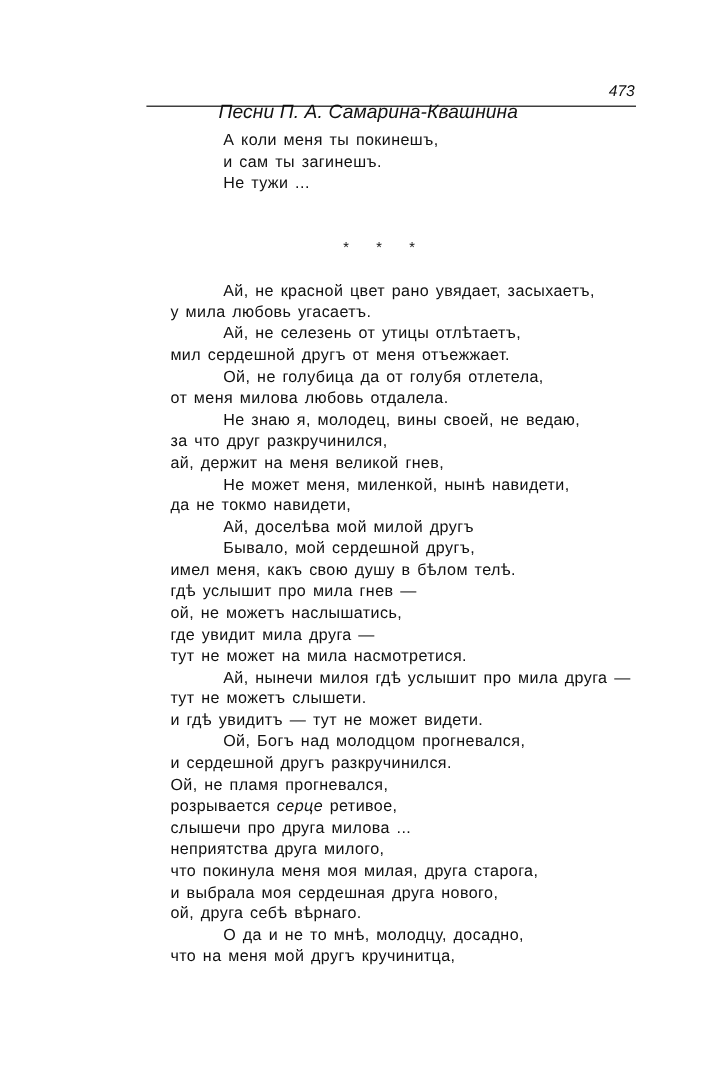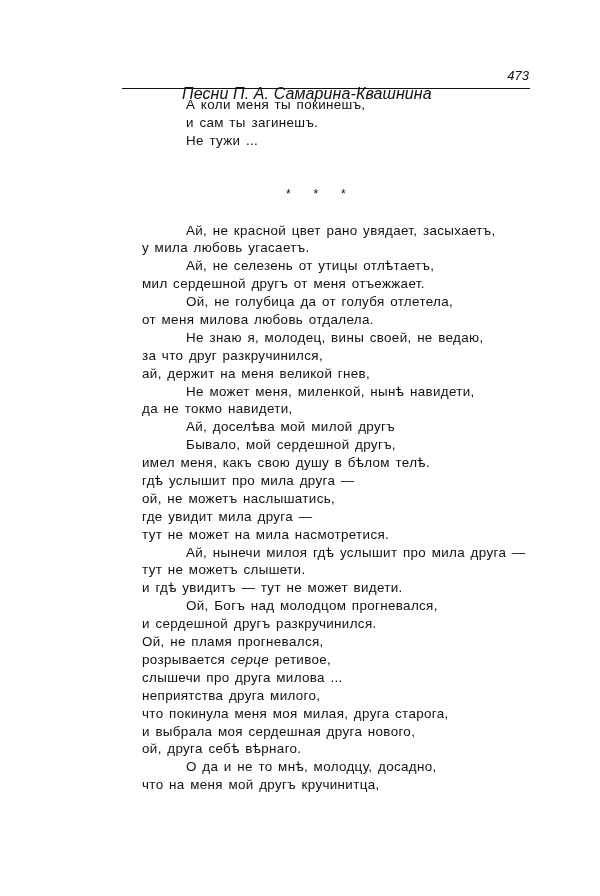--- a/index.html
+++ b/index.html
@@ -1,21 +1,21 @@
 <!DOCTYPE html>
 <html><head>
   <meta charset="utf-8">
   <style>
     html, body { margin: 0; padding: 0; background: #ffffff; }
     body { width: 600px; height: 896px; position: relative; overflow: hidden; color: #111; font-family: "Liberation Sans", "DejaVu Sans", sans-serif; }
     .page { position: absolute; left: 0; top: 0; width: 600px; height: 896px; background: #ffffff; }
     .running-head { position: absolute; left: 122px; top: 66px; width: 408px; height: 22px; border-bottom: 1.5px solid #111; }
     .rh-title { position: absolute; left: 60px; top: 2px; font-style: italic; font-size: 16px; letter-spacing: 0.1px; margin-top: 17px; }
     .rh-num { position: absolute; right: 1px; top: 2px; font-style: italic; font-size: 13px; }
-    .text { position: absolute; left: 142px; top: 96px; width: 380px; font-size: 13.4px; line-height: 17.9px; letter-spacing: 0.35px; word-spacing: 1.5px; }
+    .text { position: absolute; left: 142px; top: 108px; width: 380px; font-size: 13.4px; line-height: 17.9px; letter-spacing: 0.35px; word-spacing: 1.5px; }
     .line { white-space: nowrap; height: 17.9px; }
     .coda { padding-left: 44px; }
     .indent { padding-left: 44px; }
     .stars { height: 17.9px; margin: 18px 0 18px 0; padding-left: 144px; letter-spacing: 9px; font-size: 12px; }
     .gap { height: 18px; }
     em { font-style: italic; text-align: right; }
   </style>
 </head>
 <body>
 
@@ -41,21 +41,21 @@
         <div class="line indent">Ой, не голубица да от голубя отлетела,</div>
         <div class="line">от меня милова любовь отдалела.</div>
         <div class="line indent">Не знаю я, молодец, вины своей, не ведаю,</div>
         <div class="line">за что друг разкручинился,</div>
         <div class="line">ай, держит на меня великой гнев,</div>
         <div class="line indent">Не может меня, миленкой, нынѣ навидети,</div>
         <div class="line">да не токмо навидети,</div>
         <div class="line indent">Ай, доселѣва мой милой другъ</div>
         <div class="line indent">Бывало, мой сердешной другъ,</div>
         <div class="line">имел меня, какъ свою душу в бѣлом телѣ.</div>
-        <div class="line">гдѣ услышит про мила друга —</div>
+        <div class="line">гдѣ услышит про мила гнев —</div>
         <div class="line">ой, не можетъ наслышатись,</div>
         <div class="line">где увидит мила друга —</div>
         <div class="line">тут не может на мила насмотретися.</div>
         <div class="line indent">Ай, нынечи милоя гдѣ услышит про мила друга —</div>
         <div class="line">тут не можетъ слышети.</div>
         <div class="line">и гдѣ увидитъ — тут не может видети.</div>
         <div class="line indent">Ой, Богъ над молодцом прогневался,</div>
         <div class="line">и сердешной другъ разкручинился.</div>
         <div class="line">Ой, не пламя прогневался,</div>
         <div class="line"><span>розрывается </span><em>серце</em><span> ретивое,</span></div>

